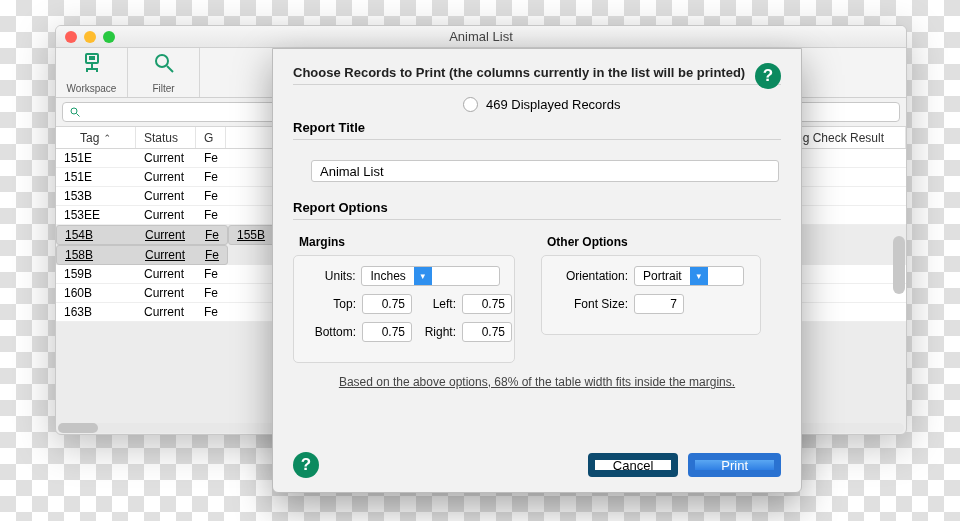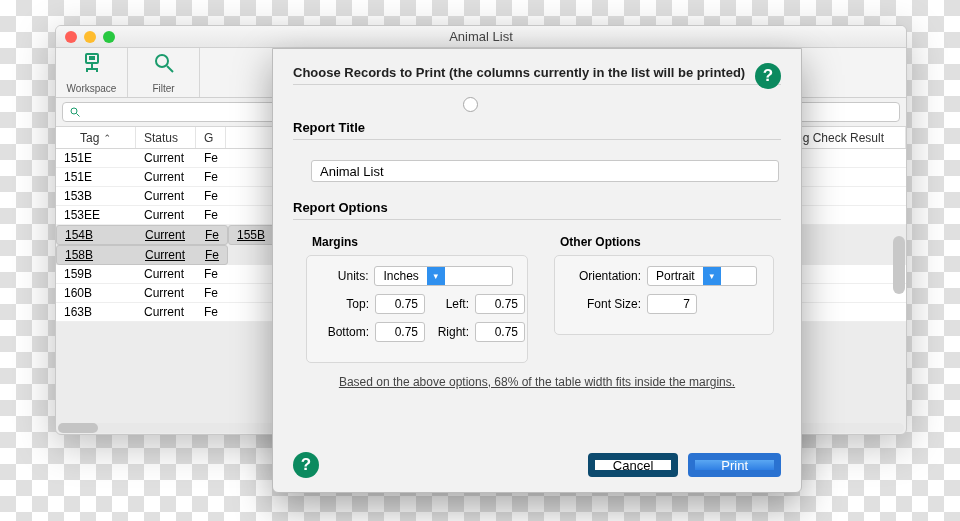--- a/index.html
+++ b/index.html
@@ -33,21 +33,21 @@
 
 .sheet { position: absolute; left: 272px; top: 48px; width: 530px; height: 445px; background: #f2f2f2; border: 1px solid #bcbcbc; border-radius: 0 0 6px 6px; box-shadow: 0 14px 38px rgba(0,0,0,.35); padding: 16px 20px 14px 20px; }
 .shead { font-size: 13px; font-weight: 600; color: #222; }
 .hr { border: 0; border-top: 1px solid #d2d2d2; margin: 4px 0 12px 0; }
 .radios { margin-left: 170px; font-size: 13px; }
 .radio { display: flex; align-items: center; gap: 8px; margin-bottom: 8px; }
 .rdot { width: 15px; height: 15px; border-radius: 50%; border: 1px solid #a8a8a8; background: #fff; position: relative; }
 .rdot.on { border-color: #2f90ef; background: radial-gradient(circle,#2f90ef 0 45%,#fff 46%); box-shadow:inset 0 0 0 3px #fff, inset 0 0 0 10px #2f90ef; }
 .sect { font-size: 13px; font-weight: 600; margin-top: 6px; }
 .titleinput { margin: 8px 0 12px 18px; width: 468px; height: 22px; border: 1px solid #c8c8c8; border-radius: 3px; padding: 0 8px; font-size: 13px; background: #fff; }
-.optgrid { display: flex; gap: 26px; margin-top: 4px; margin-left: 13px; }
+.optgrid { display: flex; gap: 26px; margin-top: 4px; }
 .fieldset { border: 1px solid #d8d8d8; border-radius: 5px; padding: 10px 14px 12px 14px; background: #f6f6f6; }
 .fieldset.l { width: 222px; } .fieldset.r { width: 220px; }
 .legend { font-size: 12px; font-weight: 600; margin: -18px 0 6px 2px; background: #f2f2f2; padding: 0 4px; display: inline-block; }
 .frow { display: flex; align-items: center; gap: 6px; font-size: 12px; margin-bottom: 8px; }
 .frow label { text-align: right; }
 .numin { width: 50px; height: 20px; border: 1px solid #c4c4c4; border-radius: 3px; text-align: right; padding: 0 6px; font-size: 12px; background:#fff; }
 .sel { height: 20px; border: 1px solid #c4c4c4; border-left:1px solid #c4c4c4; border-radius: 3px; font-size: 12px; display: inline-flex; align-items: center; background:#fff; overflow:hidden; }
 .sel span { padding: 0 8px; }
 .selbtn { width: 18px; height: 100%; background: #2f90ef; color: #fff; display:flex; align-items:center; justify-content:center; font-size:9px; }
 .two { display: flex; gap: 10px; }
@@ -169,20 +169,21 @@
   <div class="hscroll"></div>
 </div>
 
 <div class="sheet">
   <div class="help tophelp">?</div>
   <div class="shead">Choose Records to Print (the columns currently in the list will be printed)</div>
   <hr class="hr">
   <div class="radios">
     <div class="radio">
       <div class="rdot"></div>
+      <span>469 Displayed Records</span>
     </div>
   </div>
   <div class="sect">Report Title</div>
   <hr class="hr">
   <input class="titleinput" value="Animal List" style="">
   <div class="sect">Report Options</div>
   <hr class="hr">
   <div class="optgrid">
     <div>
       <div class="legend">Margins</div>

